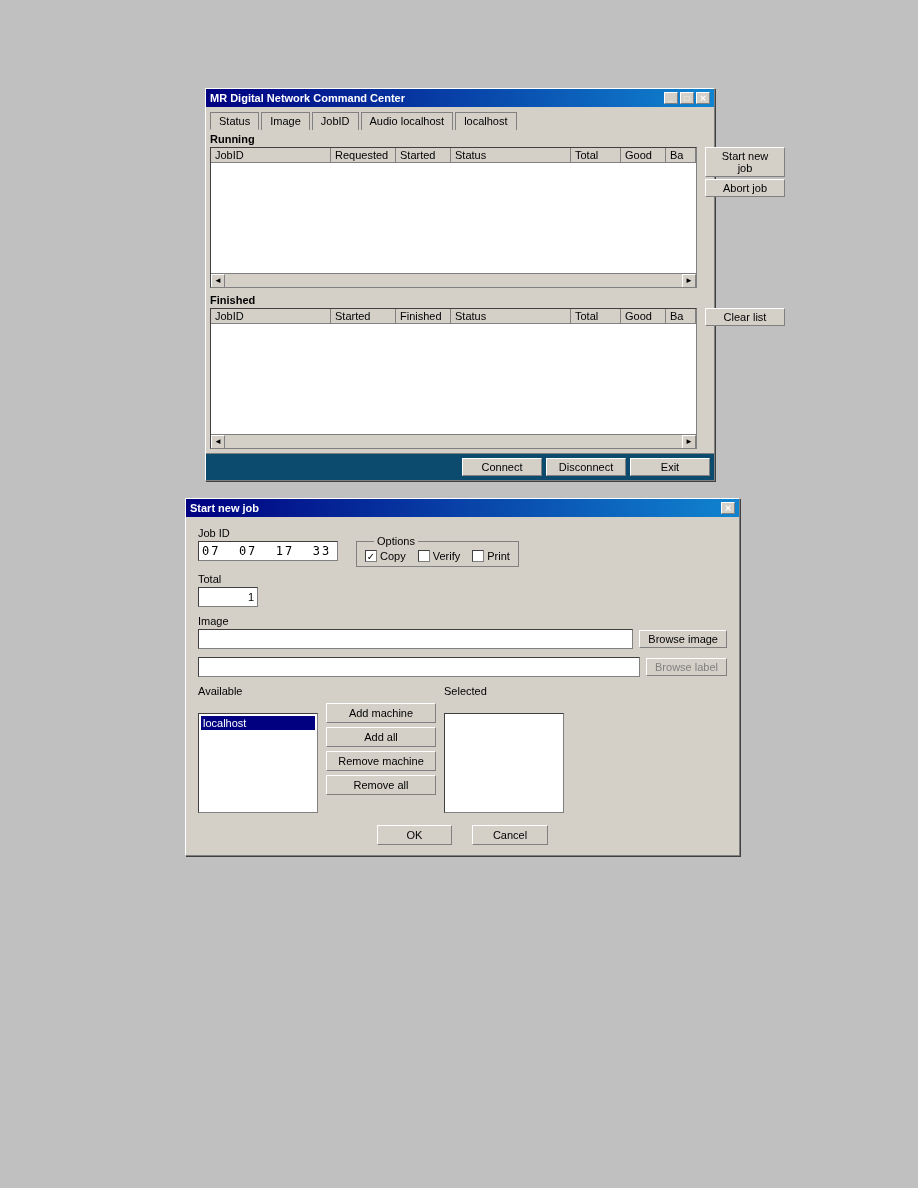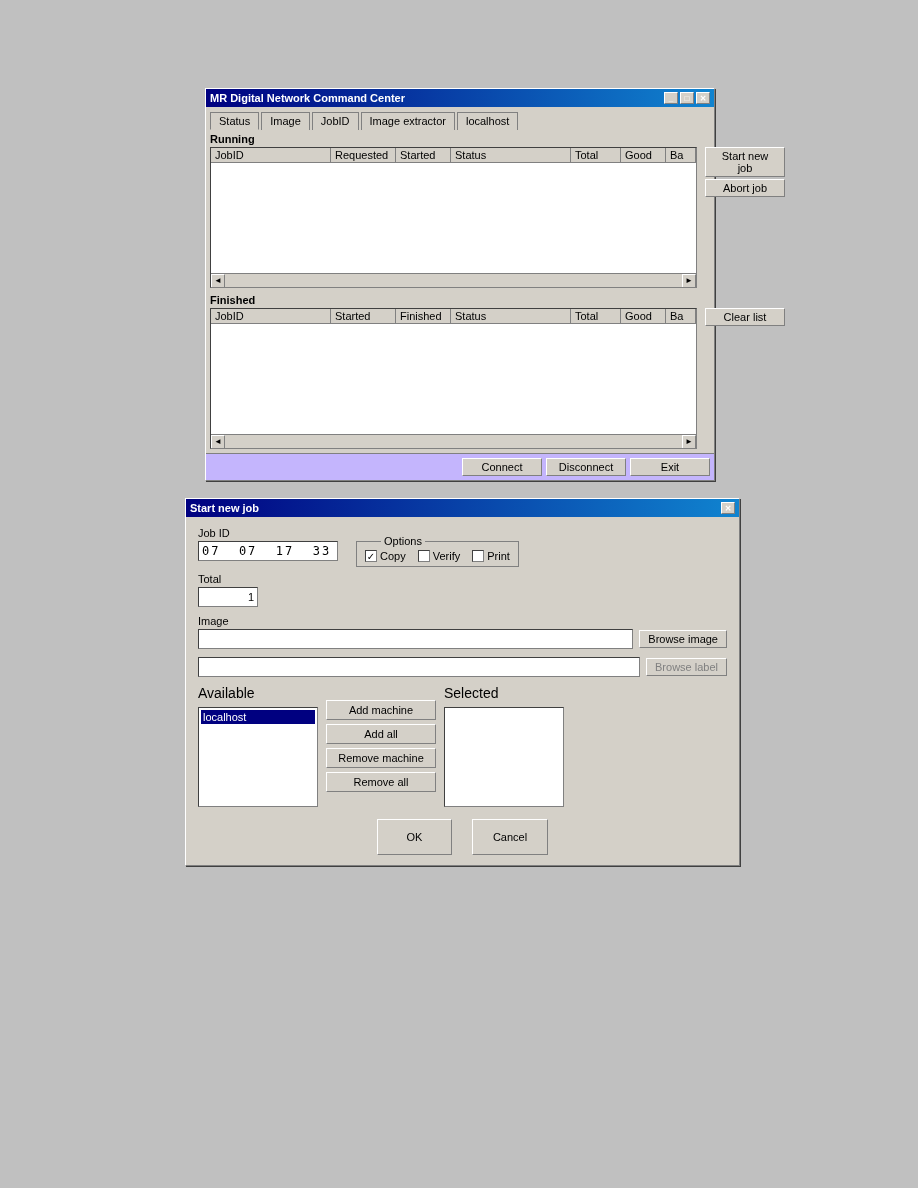--- a/index.html
+++ b/index.html
@@ -168,21 +168,21 @@
       min-width: 80px;
       text-align: center;
     }
 
     .bottom-bar {
       display: flex;
       justify-content: flex-end;
       gap: 4px;
       padding: 4px;
       border-top: 1px solid #808080;
-      background: #c4b5fd;
+      background: #0c4a6e;
     }
 
     
     .dialog-window {
       left: 185px;
       top: 498px;
       width: 555px;
     }
 
     .dialog-content {
@@ -219,21 +219,21 @@
     .options-group {
       border: 1px solid #808080;
       padding: 4px 8px;
       margin-left: 10px;
       position: relative;
     }
 
     .options-legend {
       position: absolute;
       top: -7px;
-      left: 24px;
+      left: 17px;
       background: #d4d0c8;
       padding: 0 3px;
       font-size: 11px;
     }
 
     .checkbox-row {
       display: flex;
       align-items: center;
       gap: 12px;
       padding-top: 4px;
@@ -311,30 +311,30 @@
       justify-content: center;
       gap: 20px;
       margin-top: 12px;
     }
 
     .dialog-btn {
       background: #d4d0c8;
       border: 1px solid #808080;
       border-top: 1px solid #ffffff;
       border-left: 1px solid #ffffff;
-      padding: 11px 20px;
+      padding: 3px 20px;
       font-size: 11px;
       cursor: pointer;
       min-width: 75px;
       text-align: center;
     }
 
     .selected-label {
-      font-size: 14px;
-      margin-bottom: 6px;
+      font-size: 11px;
+      margin-bottom: 16px;
     }
 
     .row-flex {
       display: flex;
       align-items: flex-start;
       gap: 8px;
     }
 
     .localhost-item {
       padding: 1px 2px;
@@ -352,21 +352,21 @@
       <div class="title-bar-btn">_</div>
       <div class="title-bar-btn">□</div>
       <div class="title-bar-btn">✕</div>
     </div>
   </div>
 
   <div class="tabs-bar">
     <div class="tab active">Status</div>
     <div class="tab">Image</div>
     <div class="tab">JobID</div>
-    <div class="tab">Image extractor</div>
+    <div class="tab">Audio localhost</div>
     <div class="tab">localhost</div>
   </div>
 
   <div class="window-content">
 
     <div>
       <div class="section-label">Running</div>
       <div style="display:flex; gap:4px;">
         <div style="flex:1;">
           <div class="table-container">

